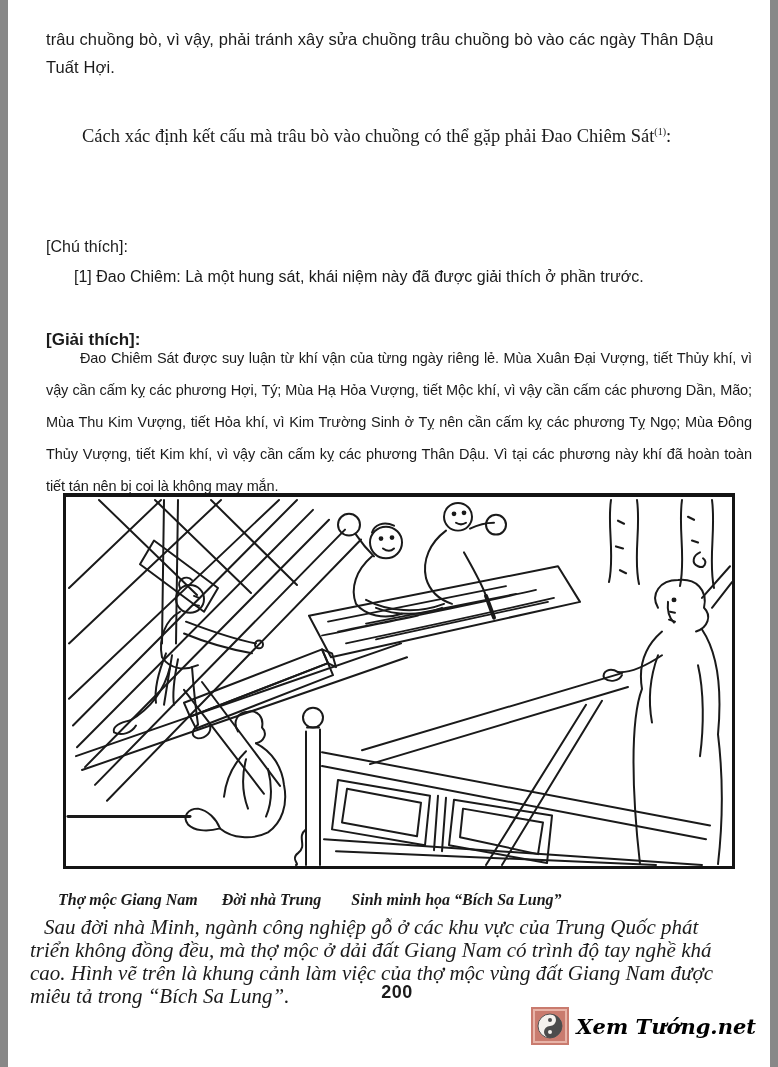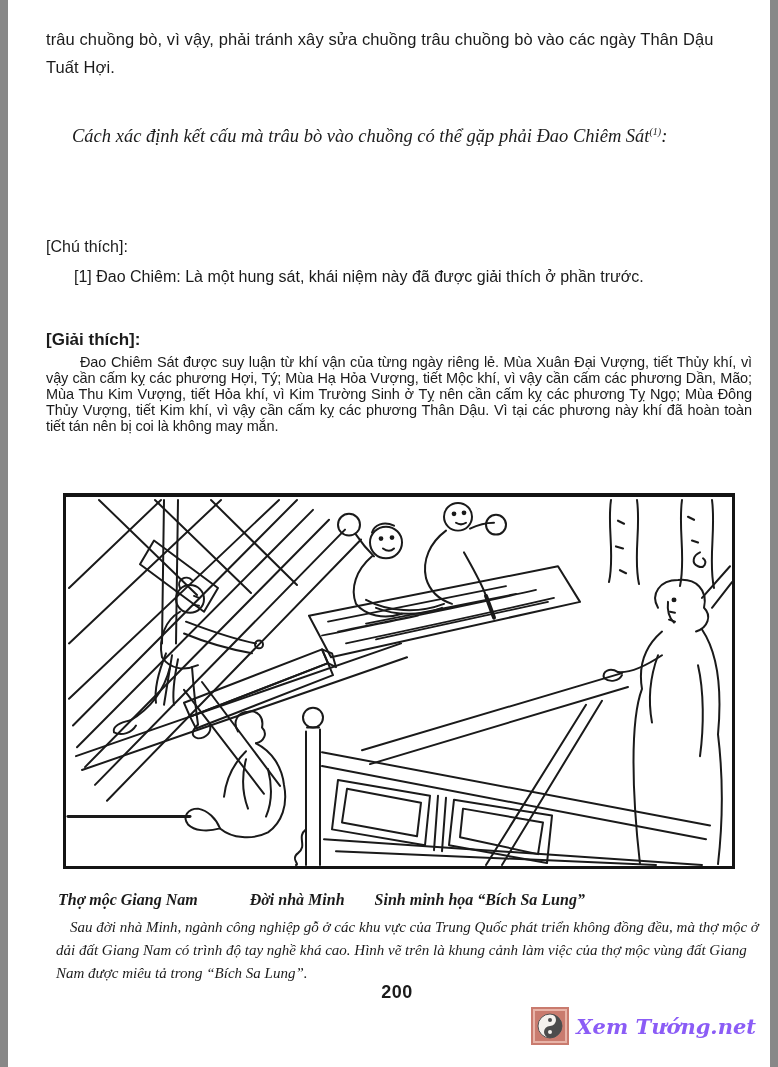--- a/index.html
+++ b/index.html
@@ -10,40 +10,40 @@
     color:#1b1b1b;
     overflow:hidden;
     margin:0 auto;
     font-family:"Liberation Serif", serif;
   }
   .abs{position:absolute;margin:0;}
   .hand{font-family:"Liberation Sans", sans-serif;}
   .serif{font-family:"Liberation Serif", serif;}
 
   .p-intro{top:26px;left:38px;width:704px;font-size:16.5px;line-height:27.5px;letter-spacing:.1px;}
-  .p-method-intro{top:118px;left:28px;width:704px;font-size:18.5px;line-height:28px;text-indent:36px;font-style:italic;}
+  .p-method-intro{top:118px;left:38px;width:704px;font-size:18.5px;line-height:28px;text-indent:36px;}
   .p-method-intro sup{font-size:10px;}
   .p-method-detail{top:150px;left:38px;width:704px;font-size:18.5px;line-height:28px;text-indent:36px;text-align:justify;}
   .h-notes{top:238px;left:38px;font-size:16px;font-weight:normal;}
   .p-note{top:268px;left:66px;width:660px;font-size:16px;}
   .h-explain{top:330px;left:38px;font-size:17px;font-weight:bold;}
-  .p-explain{top:354px;left:38px;width:706px;font-size:14.5px;line-height:16px;text-indent:34px;text-align:justify;letter-spacing:-.1px;}
+  .p-explain{top:342px;left:38px;width:706px;font-size:14.5px;line-height:32px;text-indent:34px;text-align:justify;letter-spacing:-.1px;}
 
   .figure-frame{
     top:493px;left:55px;width:666px;height:369px;
     border:3px solid #141414;border-top-width:4px;
     background:#fff;
   }
   .figure-frame svg{display:block;width:100%;height:100%;}
 
   .caption{top:891px;left:50px;width:700px;font-size:16px;font-weight:bold;font-style:italic;white-space:nowrap;}
   .caption .cap{display:inline-block;}
-  .caption .cap1{margin-right:52px;}
+  .caption .cap1{margin-right:24px;}
   .caption .cap2{margin-right:30px;}
-  .p-desc{top:916px;left:48px;width:708px;font-size:15px;line-height:23px;font-style:italic;text-indent:14px;}
+  .p-desc{top:916px;left:22px;width:708px;font-size:21px;line-height:23px;font-style:italic;text-indent:14px;}
 
   .pageno{top:982px;left:0;width:778px;text-align:center;font-family:"Liberation Sans",sans-serif;font-size:18px;font-weight:bold;letter-spacing:.5px;}
 
   .watermark{top:1006px;right:14px;display:flex;align-items:center;gap:6px;}
   .wm-logo{width:40px;height:40px;display:block;}
   .wm-text{font-family:"DejaVu Serif",serif;font-style:italic;font-weight:bold;font-size:21px;}
 </style>
 </head>
 <body>
 
@@ -180,32 +180,32 @@
 
         <g>
           <path d="M2,323 L124,323" stroke-width="3"></path>
         </g>
 
       </g>
     </svg>
   </figure>
 
   <p class="abs serif caption">
-    <span class="cap cap1">Thợ mộc Giang Nam</span><span class="cap cap2">Đời nhà Minh</span><span class="cap">Sinh minh họa “Bích Sa Lung”</span>
+    <span class="cap cap1">Thợ mộc Giang Nam</span><span class="cap cap2">Đời nhà Trung</span><span class="cap">Sinh minh họa “Bích Sa Lung”</span>
   </p>
 
   <p class="abs serif p-desc">Sau đời nhà Minh, ngành công nghiệp gỗ ở các khu vực của Trung Quốc phát triển không đồng đều, mà thợ mộc ở dải đất Giang Nam có trình độ tay nghề khá cao. Hình vẽ trên là khung cảnh làm việc của thợ mộc vùng đất Giang Nam được miêu tả trong “Bích Sa Lung”.</p>
 
   <div class="abs pageno">200</div>
 
   <div class="abs watermark">
     <svg class="wm-logo" viewBox="0 0 40 40">
       <rect x="1" y="1" width="38" height="38" fill="#c97b6e"></rect>
       <rect x="4" y="4" width="32" height="32" fill="none" stroke="#e8b4a8" stroke-width="2"></rect>
       <circle cx="20" cy="20" r="12" fill="#f5f2ee" stroke="#555" stroke-width="1"></circle>
       <path d="M20,8 a12,12 0 0 1 0,24 a6,6 0 0 1 0,-12 a6,6 0 0 0 0,-12" fill="#4c4c4c"></path>
       <circle cx="20" cy="14" r="2" fill="#4c4c4c"></circle>
       <circle cx="20" cy="26" r="2" fill="#f5f2ee"></circle>
     </svg>
-    <span class="wm-text" style="color: #8b5cf6;">Xem Tướng.net</span>
+    <span class="wm-text" style="color: #000000;">Xem Tướng.net</span>
   </div>
 
 </div>
 
 </body></html>

